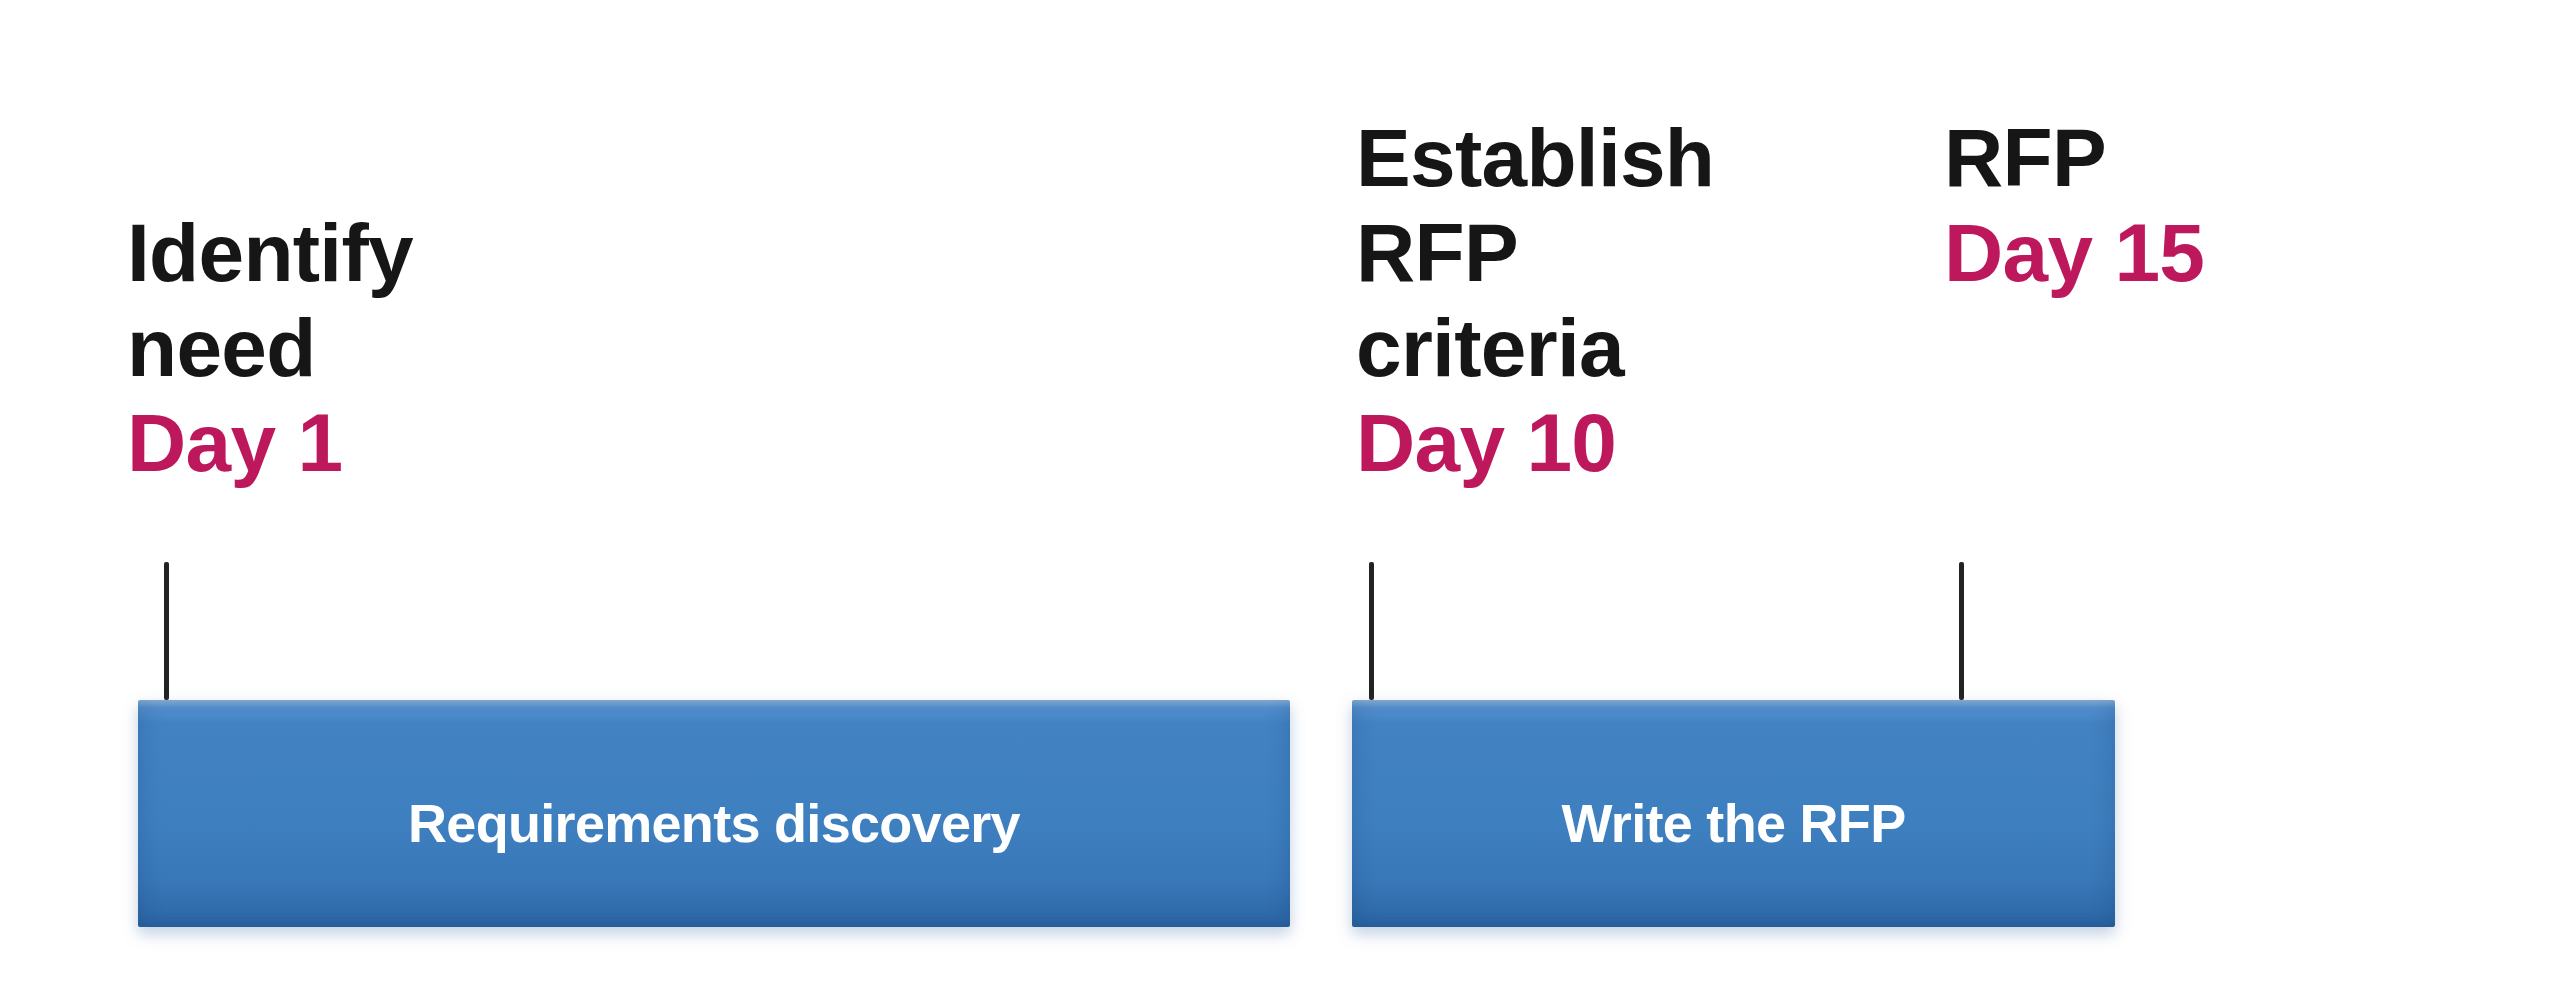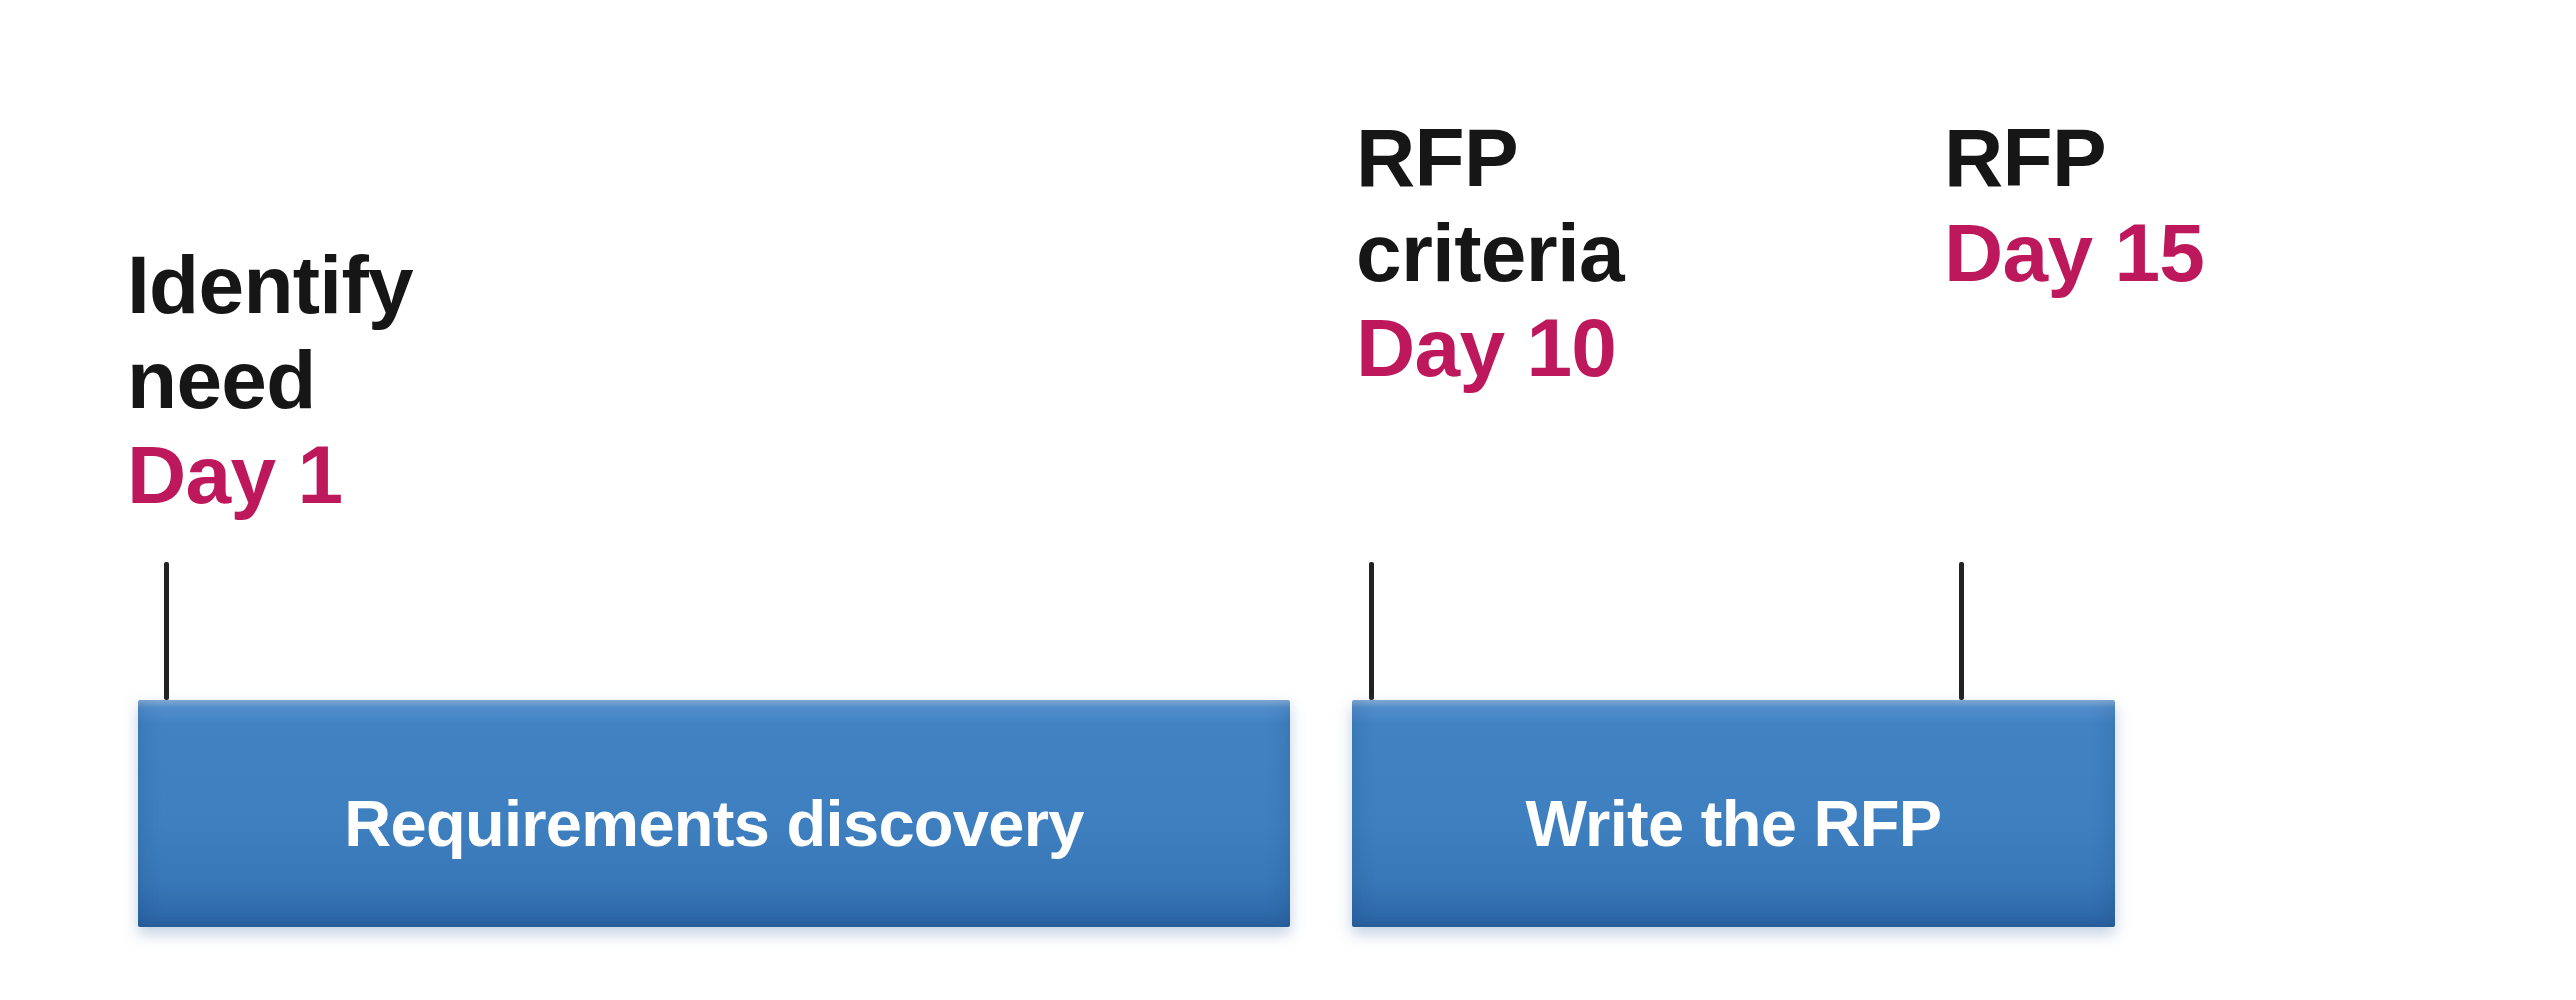--- a/index.html
+++ b/index.html
@@ -22,21 +22,21 @@
     font-size: 82px;
     font-weight: bold;
     line-height: 95px;
     letter-spacing: -0.7px;
     color: #161616;
     white-space: nowrap;
   }
   .milestone .line { display: block; }
   .milestone .day  { display: block; color: #be185d; }
 
-  .m1 { left: 127px;  top: 205px; margin-top: 32px; }
+  .m1 { left: 127px;  top: 205px; }
   .m2 { left: 1356px; top: 110px; }
   .m3 { left: 1944px; top: 110px; }
 
   
   .tick {
     position: absolute;
     top: 562px;
     width: 4.7px;
     height: 138px;
     background: #222222;
@@ -68,38 +68,39 @@
     align-items: center;
     justify-content: center;
     box-sizing: border-box;
     padding-top: 19px;
   }
   .b1 { left: 138px;  width: 1152px; }
   .b2 { left: 1352px; width: 763px; }
 
   .bar .label {
     color: #ffffff;
-    font-size: 65px;
+    font-size: 54px;
     font-weight: bold;
     letter-spacing: -0.7px;
     white-space: nowrap;
   }
 </style>
 </head>
 <body>
 
 <div class="canvas">
 
   <div class="milestone m1">
     <span class="line">Identify</span>
     <span class="line">need</span>
     <span class="day">Day 1</span>
   </div>
 
   <div class="milestone m2">
+    <span class="line">Establish</span>
     <span class="line">RFP</span>
     <span class="line">criteria</span>
     <span class="day">Day 10</span>
   </div>
 
   <div class="milestone m3">
     <span class="line">RFP</span>
     <span class="day">Day 15</span>
   </div>
 

